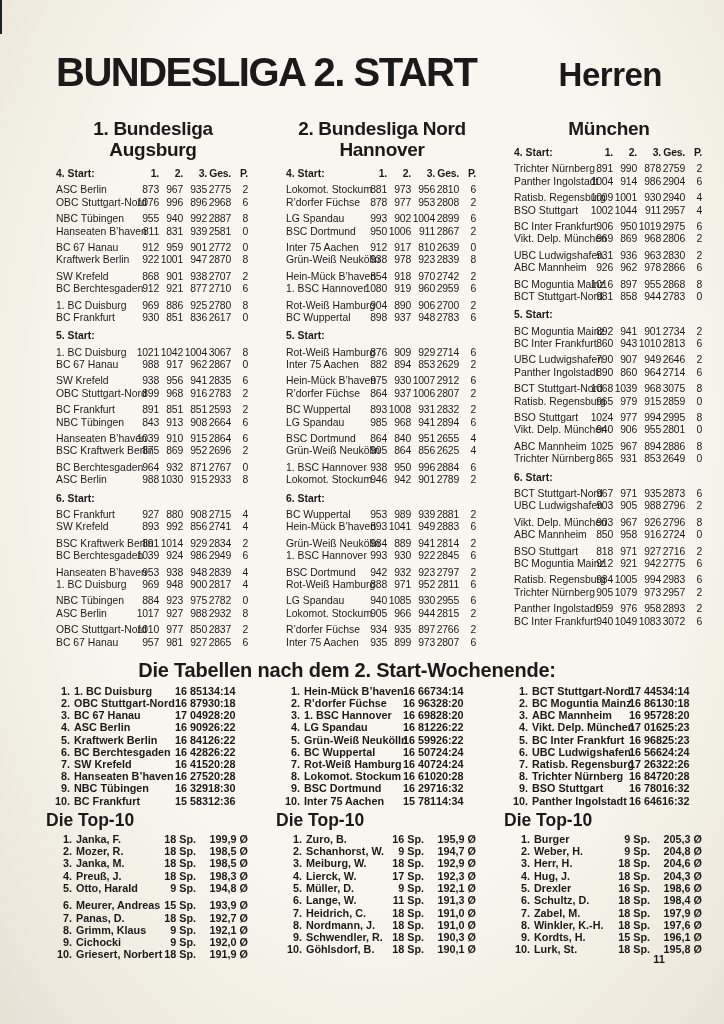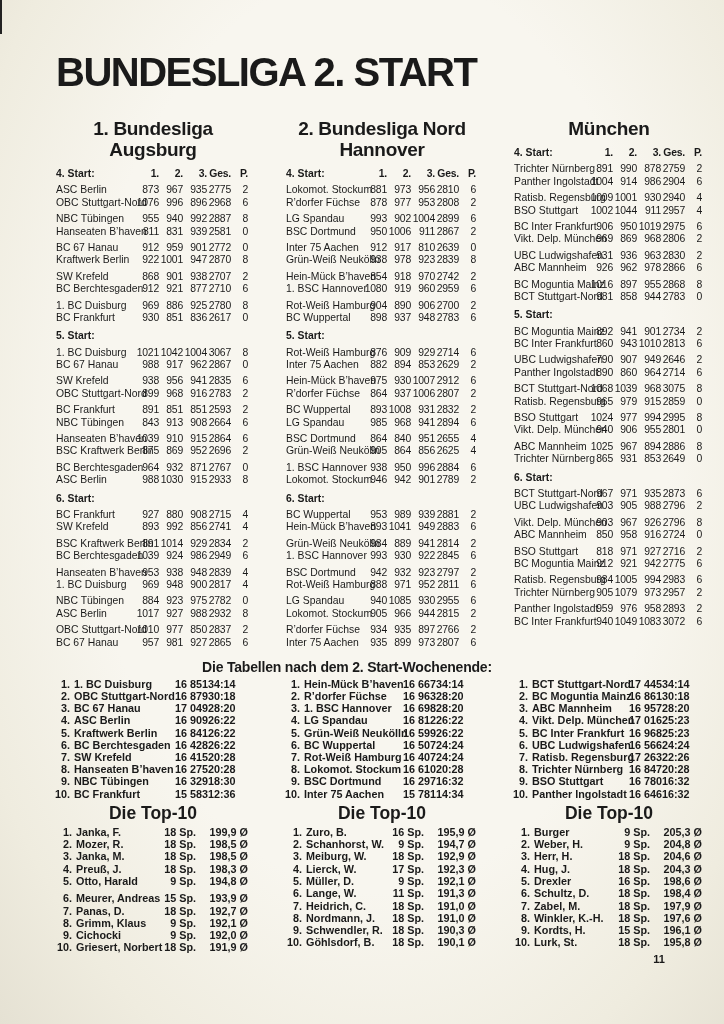--- a/index.html
+++ b/index.html
@@ -26,47 +26,48 @@
 
   .start-section { margin-bottom:6px; }
   .row { display:flex; align-items:baseline; height:12.4px; line-height:12.4px; font-size:10.4px; padding:0 12px 0 10px; }
   .row .team { flex:1; min-width:0; white-space:nowrap; overflow:visible; }
   .row .num { text-align:right; white-space:nowrap; letter-spacing:-0.2px; }
   .row .n1 { width:26px; } .row .n2 { width:24px; } .row .n3 { width:24px; }
   .row .ges { width:24px; } .row .pp { width:17px; }
   .row.head { font-weight:bold; }
   .pair { margin-top:4px; }
 
-  #tables-heading { text-align:center; font-size:14px; font-weight:bold; margin:4px 30px 3px 0; letter-spacing:-0.2px; }
+  #tables-heading { text-align:center; font-size:20px; font-weight:bold; margin:4px 30px 3px 0; letter-spacing:-0.2px; }
 
   .st-row { display:flex; align-items:baseline; height:12.2px; line-height:12.2px; font-size:10.8px; font-weight:bold; padding-right:18px; }
   .st-rank { width:24px; text-align:right; white-space:nowrap; }
   .st-name { flex:1; min-width:0; white-space:nowrap; padding-left:4px; overflow:visible; }
   .st-total { width:46px; text-align:right; white-space:nowrap; }
   .st-rec { width:34px; text-align:left; white-space:nowrap; }
 
   #tops { margin-top:4px; }
-  .top10-title { text-align:center; font-size:17.5px; font-weight:bold; height:19px; line-height:19px; margin-bottom:3px; }
+  .top10-title { text-align:left; font-size:17.5px; font-weight:bold; height:19px; line-height:19px; margin-bottom:3px; }
   .t-row { display:flex; align-items:baseline; height:12.3px; line-height:12.3px; font-size:10.8px; font-weight:bold; padding-right:12px; }
   .t-rank { width:26px; text-align:right; white-space:nowrap; }
   .t-name { flex:1; min-width:0; white-space:nowrap; padding-left:4px; overflow:visible; }
   .t-games { width:46px; text-align:right; white-space:nowrap; }
   .t-avg { width:52px; text-align:right; white-space:nowrap; }
   .t-group + .t-group { margin-top:5px; }
 
   .pageno { position:absolute; right:59px; top:953px; font-size:11px; font-weight:bold; }
 </style>
 </head>
 <body>
 
 <div class="sheet">
   <div class="edge-mark"></div>
 
   <div class="header-row">
     <h1>BUNDESLIGA 2. START</h1>
+    <span class="subtitle">Herren</span>
   </div>
 
   <div class="grid" id="leagues">
       <div class="lcol">
         <div class="league-title">
           <div>1. Bundesliga</div>
           <div>Augsburg</div>
         </div>
         <div class="start-section">
           <div class="row head">

